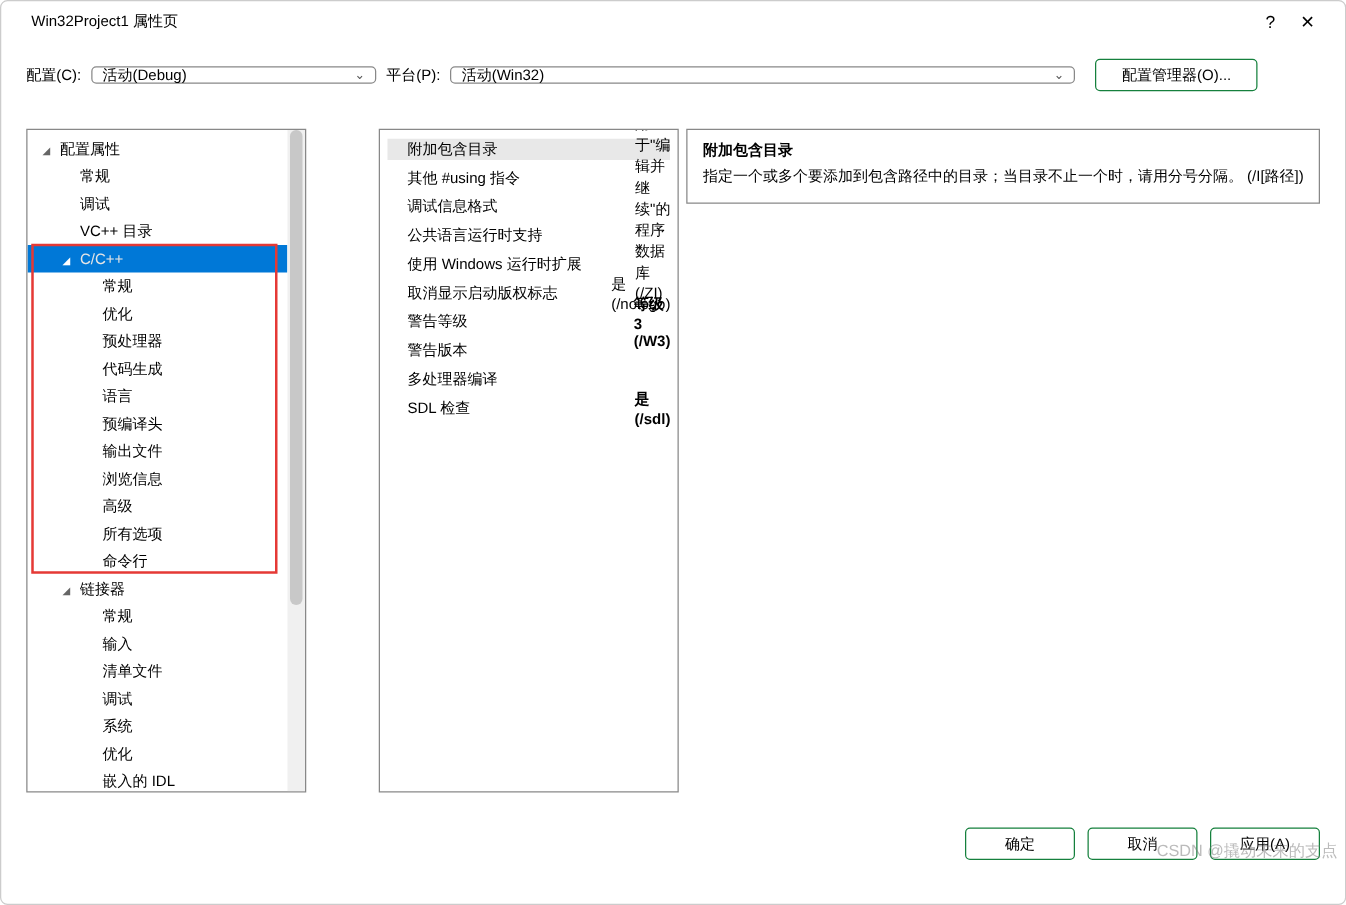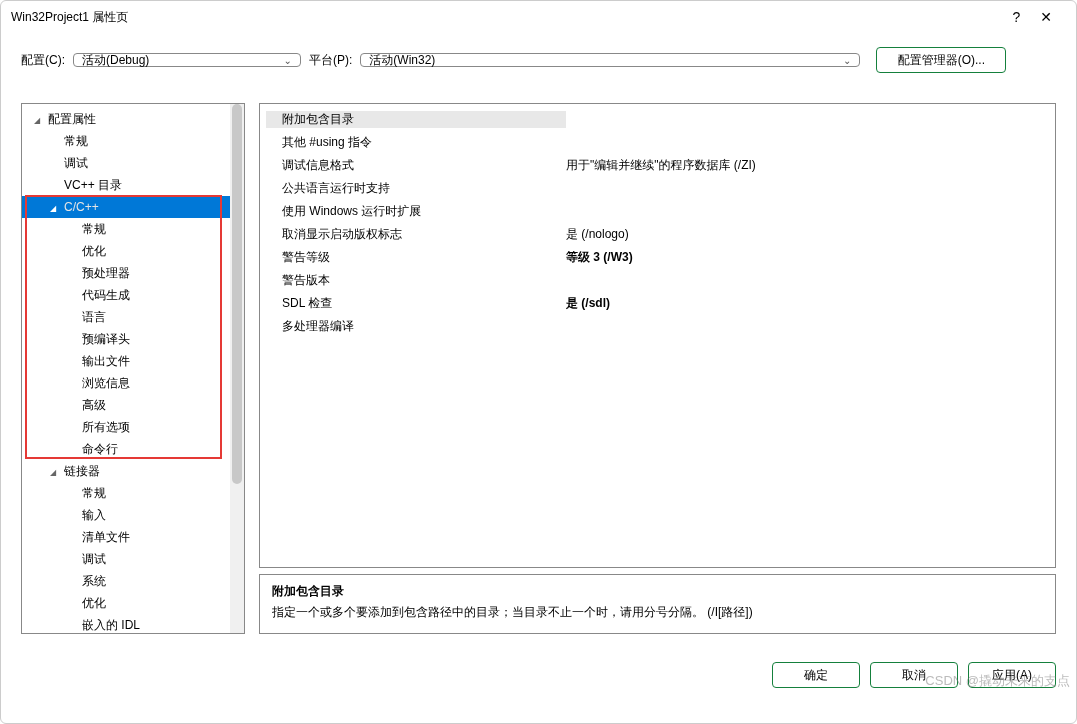--- a/index.html
+++ b/index.html
@@ -10,21 +10,21 @@
   width: 1077px;
   height: 724px;
   overflow: hidden;
   border: 1px solid #ccc;
   border-radius: 6px;
 }
 .titlebar {
   height: 32px;
   display: flex;
   align-items: center;
-  padding: 0 8px 0 10px;
+  padding: 0 8px 0 24px;
   justify-content: space-between;
 }
 .titlebar-left { display: flex; align-items: center; }
 .titlebar-title { font-size: 12px; }
 .titlebar-controls { display: flex; gap: 20px; align-items: center; padding-right: 16px; }
 .titlebar-controls span { font-size: 14px; cursor: pointer; }
 .help-icon { font-size: 14px; }
 .close-icon { font-size: 15px; }
 
 .config-row {
@@ -124,22 +124,22 @@
   left: 3px;
   right: 22px;
   top: 91px;
   height: 264px;
   pointer-events: none;
 }
 
 .right-col {
   flex: 1;
   display: flex;
-  flex-direction: column;
   gap: 6px;
+  margin-left: 44px;
 }
 .props-pane {
   flex: 1;
   border: 1px solid #888;
   overflow: auto;
   padding: 4px 6px;
 }
 .prop-row {
   display: flex;
   height: 23px;
@@ -270,26 +270,26 @@
         </div>
         <div class="prop-row">
           <div class="prop-name">警告等级</div>
           <div class="prop-val bold">等级 3 (/W3)</div>
         </div>
         <div class="prop-row">
           <div class="prop-name">警告版本</div>
           <div class="prop-val"></div>
         </div>
         <div class="prop-row">
+          <div class="prop-name">多处理器编译</div>
+          <div class="prop-val"></div>
+        </div>
+        <div class="prop-row">
           <div class="prop-name">SDL 检查</div>
           <div class="prop-val bold">是 (/sdl)</div>
-        </div>
-        <div class="prop-row">
-          <div class="prop-name">多处理器编译</div>
-          <div class="prop-val"></div>
         </div>
       </div>
     <div class="desc-pane">
       <div class="desc-title">附加包含目录</div>
       <div>指定一个或多个要添加到包含路径中的目录；当目录不止一个时，请用分号分隔。    (/I[路径])</div>
     </div>
   </div>
 </div>
 
 <div class="footer">

